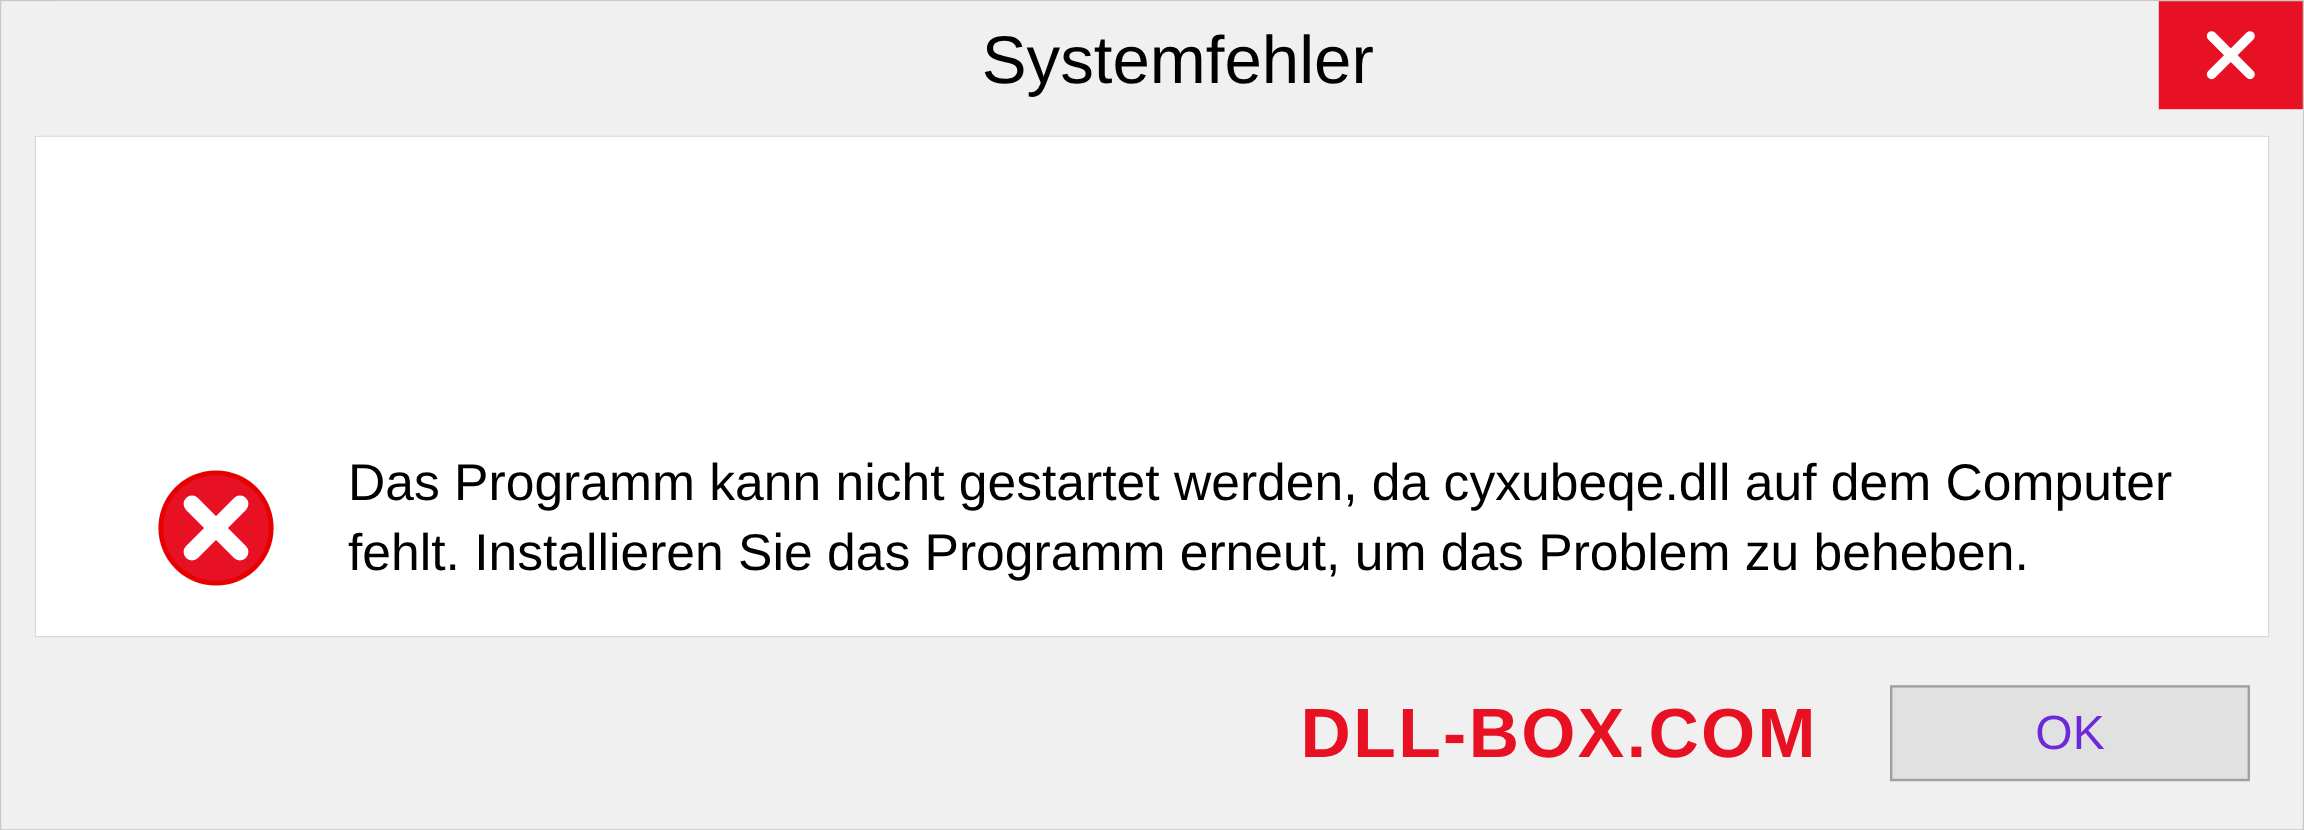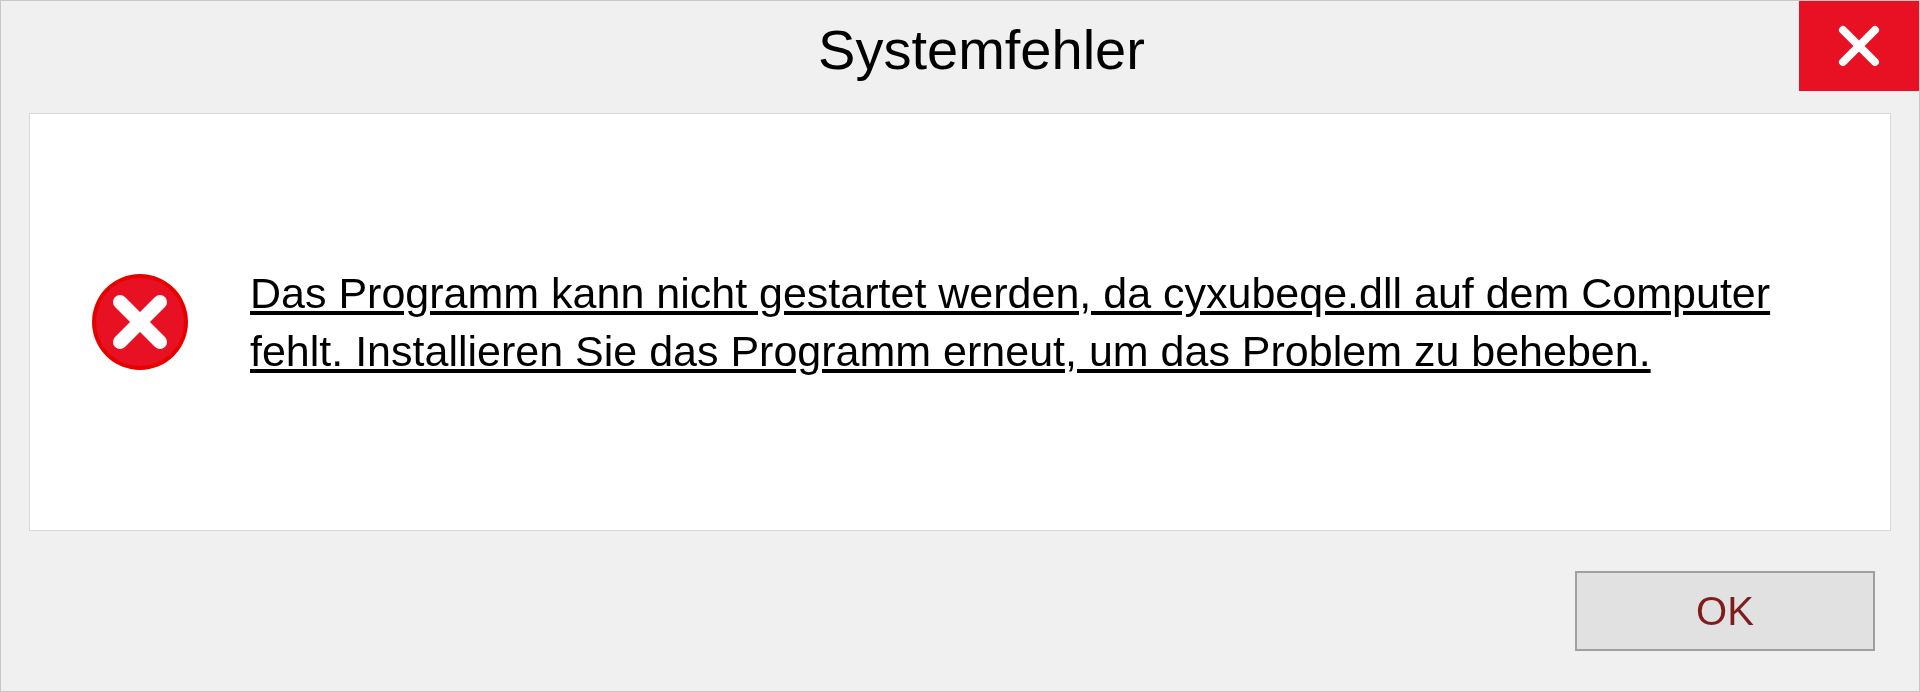--- a/index.html
+++ b/index.html
@@ -53,24 +53,23 @@
     .close-btn svg {
       width: 48px;
       height: 48px;
     }
     .content-panel {
       margin: 16px 28px 0 28px;
       background: #fff;
       border: 1px solid #d8d8d8;
       flex: 1;
       display: flex;
-      align-items: center;
-      padding: 40px 60px 40px 60px;
+      align-items: flex-end;
+      padding: 40px 60px 40px 100px;
       gap: 60px;
-      text-decoration: underline;
     }
     .error-icon {
       flex-shrink: 0;
       width: 100px;
       height: 100px;
     }
     .error-icon svg {
       width: 100%;
       height: 100%;
     }
@@ -95,21 +94,21 @@
       color: #e81123;
       letter-spacing: 2px;
       font-family: Arial, sans-serif;
     }
     .ok-btn {
       width: 300px;
       height: 80px;
       background: #e1e1e1;
       border: 2px solid #a0a0a0;
       font-size: 40px;
-      color: #7f1d1d;
+      color: #6d28d9;
       cursor: pointer;
       display: flex;
       align-items: center;
       justify-content: center;
       font-family: inherit;
     }
   </style>
 </head>
 <body>
 
@@ -128,15 +127,16 @@
       <svg viewBox="0 0 100 100">
         <circle cx="50" cy="50" r="48" fill="#e60000"></circle>
         <circle cx="50" cy="50" r="44" fill="#e81123"></circle>
         <path d="M30 30 L70 70 M70 30 L30 70" stroke="#fff" stroke-width="14" stroke-linecap="round" fill="none"></path>
       </svg>
     </div>
     <div class="message">Das Programm kann nicht gestartet werden, da cyxubeqe.dll auf dem Computer fehlt. Installieren Sie das Programm erneut, um das Problem zu beheben.</div>
   </div>
 
   <div class="footer">
+    <div class="watermark">DLL-BOX.COM</div>
     <button class="ok-btn">OK</button>
   </div>
 </div>
 
 </body></html>

